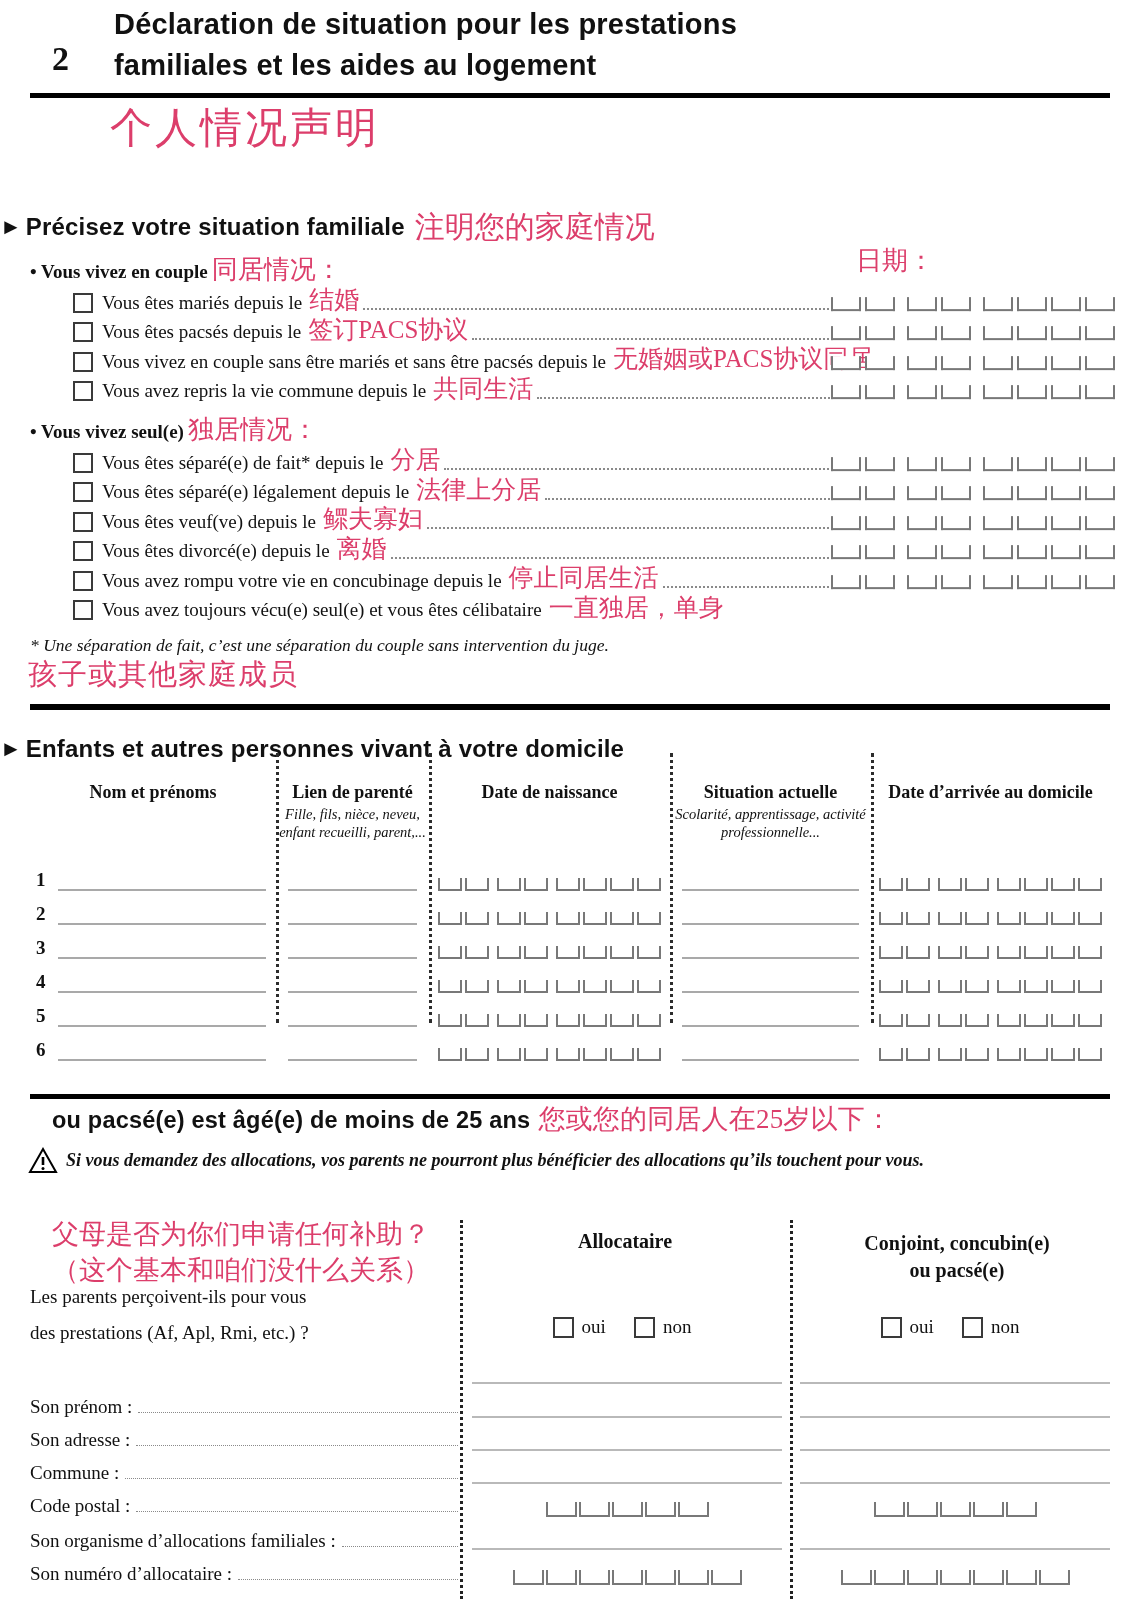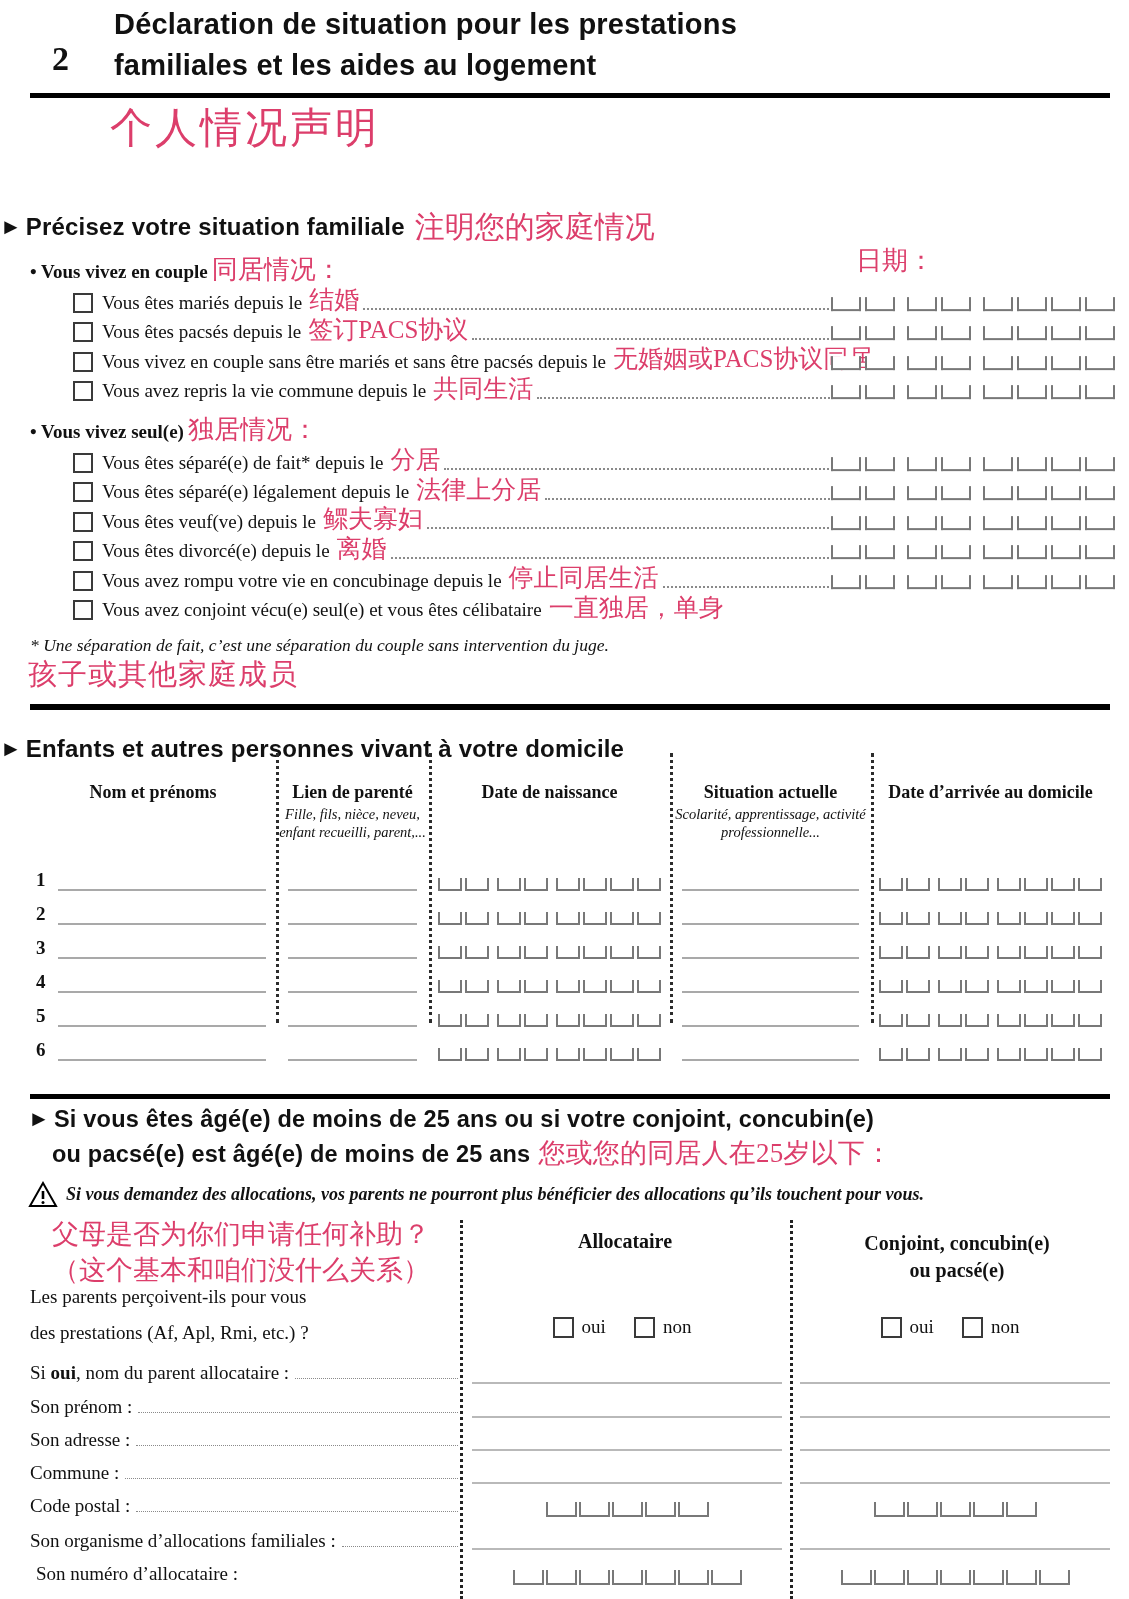--- a/index.html
+++ b/index.html
@@ -341,21 +341,21 @@
             <span class="dbox"></span>
             <span class="dbox"></span>
             <span class="dbox"></span>
             <span class="dbox"></span>
           </span>
         </span>
     </div>
     <div class="item">
       <div class="item-main full">
         <span class="cb"></span>
-        <span class="it">Vous avez conjoint vécu(e) seul(e) et vous êtes célibataire</span>
+        <span class="it">Vous avez toujours vécu(e) seul(e) et vous êtes célibataire</span>
         <span class="zh pink zhfont">一直独居，单身</span>
       </div>
     </div>
 
     <div id="footnote">* Une séparation de fait, c’est une séparation du couple sans intervention du juge.</div>
   </div>
 
   <div id="sec2">
     <div id="sec2-zh" class="pink zhfont">孩子或其他家庭成员</div>
     <div id="rule2"></div>
@@ -676,21 +676,20 @@
     </div>
 
     <div class="t-sep" style="left:276px;top:98px;height:270px;"></div>
     <div class="t-sep" style="left:429px;top:98px;height:270px;"></div>
     <div class="t-sep" style="left:670px;top:98px;height:270px;"></div>
     <div class="t-sep" style="left:871px;top:98px;height:270px;"></div>
   </div>
 
   <div id="rule3" class="rule"></div>
   <div id="sec3-head">
-    <div class="h3line sans"><span class="arrow" style="font-family:'Liberation Serif',serif;">►</span><span>Si vous êtes âgé(e) de moins de 25 ans ou si votre conjoint, concubin(e)</span></div>
     <div class="h3line sans" style="padding-left:52px;"><span>ou pacsé(e) est âgé(e) de moins de 25 ans</span><span id="sec3-zh" class="pink zhfont">您或您的同居人在25岁以下：</span></div>
     <div id="warning">
       <svg width="30" height="27" viewBox="0 0 30 27">
         <path d="M15 2 L28 25 L2 25 Z" fill="none" stroke="#000" stroke-width="2"></path>
         <line x1="15" y1="10" x2="15" y2="18" stroke="#000" stroke-width="2.6"></line>
         <circle cx="15" cy="21.5" r="1.5" fill="#000"></circle>
       </svg>
       <span id="warning-text">Si vous demandez des allocations, vos parents ne pourront plus bénéficier des allocations qu’ils touchent pour vous.</span>
     </div>
   </div>
@@ -725,24 +724,20 @@
       <span class="ou">
           <span class="cb2"></span>
           <span>oui</span>
         </span>
       <span class="ou">
           <span class="cb2"></span>
           <span>non</span>
         </span>
     </div>
 
-    <div class="b-label" style="top:172px;">
-      <span><span>Si </span><b>oui</b><span>, nom du parent allocataire :</span></span>
-      <span class="leader"></span>
-    </div>
     <div class="b-field f1" style="top:192px;">
         <span class="b-line"></span>
       </div>
     <div class="b-field f2" style="top:192px;">
         <span class="b-line"></span>
       </div>
 
     <div class="b-label" style="top:206px;">
       <span>Son prénom :</span>
       <span class="leader"></span>
@@ -807,21 +802,21 @@
       <span>Son organisme d’allocations familiales :</span>
       <span class="leader"></span>
     </div>
     <div class="b-field f1" style="top:358px;">
         <span class="b-line"></span>
       </div>
     <div class="b-field f2" style="top:358px;">
         <span class="b-line"></span>
       </div>
 
-    <div class="b-label" style="top:373px;flex-direction:column;">
+    <div class="b-label" style="top:373px;">
       <span>Son numéro d’allocataire :</span>
       <span class="leader"></span>
     </div>
     <div class="b-field f1 cpbox" style="top:380px;">
         <span class="dateboxes">
           <span class="bgrp">
             <span class="dbox"></span>
             <span class="dbox"></span>
             <span class="dbox"></span>
             <span class="dbox"></span>

